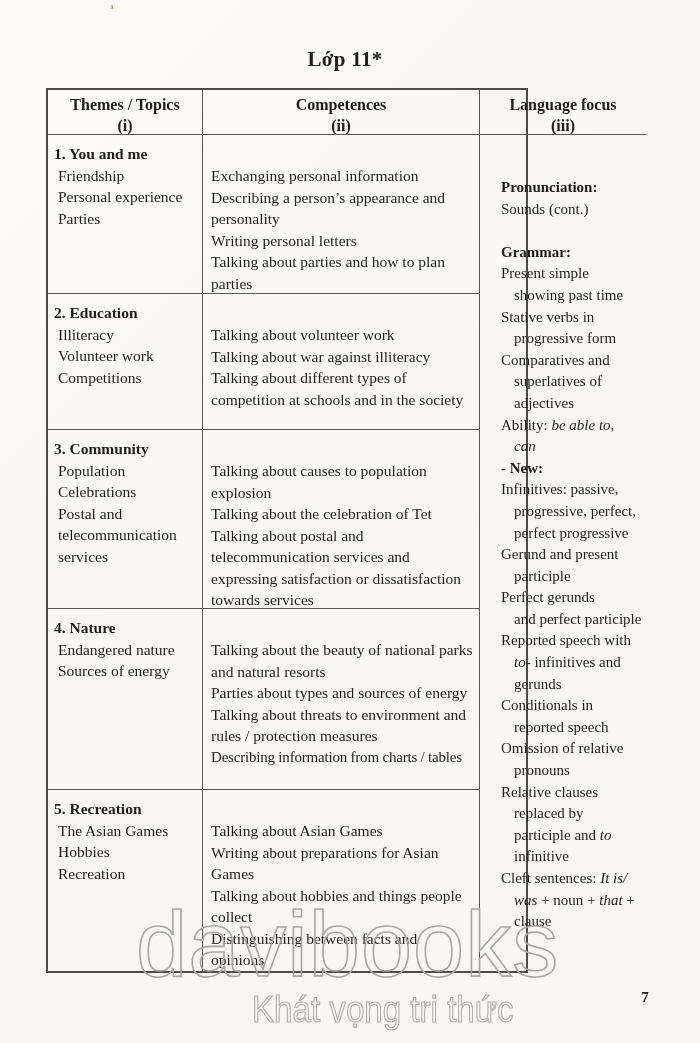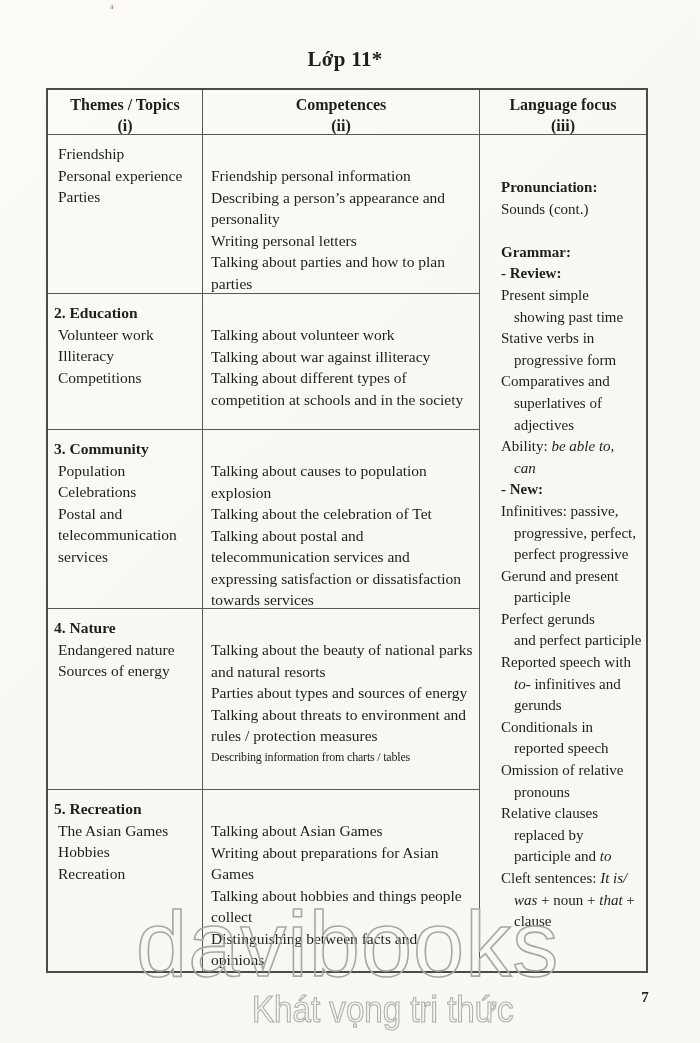--- a/index.html
+++ b/index.html
@@ -17,21 +17,21 @@
     position:absolute; left:110px; top:2px;
     font-size:11px; color:#a5673f; transform:rotate(-8deg); opacity:.85;
   }
 
   .title{
     position:absolute; left:0; top:47px; width:690px;
     text-align:center; font-weight:bold; font-size:21px; letter-spacing:.3px;
   }
 
   .grid{
-    position:absolute; left:46px; top:88px; width:602px;
+    position:absolute; left:46px; top:88px; width:482px;
     display:grid;
     grid-template-columns:155px 277px 166px;
     grid-template-rows:45px 159px 136px 179px 181px 181px;
     border:2px solid #4e4b46;
     background:transparent;
   }
   .cell{
     border-right:1.5px solid #5b5853;
     border-bottom:1.5px solid #5b5853;
     overflow:hidden;
@@ -41,21 +41,21 @@
 
   .head{ text-align:center; font-weight:bold; font-size:16px; padding-top:4px; }
   .hl{ line-height:21px; }
 
   .tcell{ font-size:15.5px; line-height:21.5px; padding:8px 3px 0 6px; }
   .theme{ font-weight:bold; }
   .topic{ padding-left:4px; }
 
   .ccell{ font-size:15.5px; line-height:21.5px; padding:30px 5px 0 8px; }
   .comp{ }
-  .comp.small{ font-size:12px; letter-spacing:-0.2px; }
+  .comp.small{ font-size:15px; letter-spacing:-0.2px; }
 
   .lcell{ font-size:15px; line-height:21.6px; padding:42px 1px 0 6px; }
   .lf{ white-space:nowrap; }
   .lf.ind{ padding-left:13px; }
   .lf.gap{ height:21.6px; }
   .b{ font-weight:bold; }
   .i{ font-style:italic; }
   .n{ }
 
   .wm-brand{
@@ -96,34 +96,35 @@
       </div>
       <div class="cell head" style="grid-area: 1 / 2;">
         <div class="hl">Competences</div>
         <div class="hl">(ii)</div>
       </div>
       <div class="cell head nr" style="grid-area: 1 / 3;">
         <div class="hl">Language focus</div>
         <div class="hl">(iii)</div>
       </div>
       <div class="cell tcell" style="grid-area: 2 / 1;">
+        <div class="theme">1. You and me</div>
         <div class="topic">Friendship</div>
         <div class="topic">Personal experience</div>
         <div class="topic">Parties</div>
       </div>
       <div class="cell ccell" style="grid-area: 2 / 2;">
-        <div class="comp">Friendship personal information</div>
+        <div class="comp">Exchanging personal information</div>
         <div class="comp">Describing a person’s appearance and personality</div>
         <div class="comp">Writing personal letters</div>
         <div class="comp">Talking about parties and how to plan parties</div>
       </div>
       <div class="cell tcell" style="grid-area: 3 / 1;">
         <div class="theme">2. Education</div>
+        <div class="topic">Illiteracy</div>
         <div class="topic">Volunteer work</div>
-        <div class="topic">Illiteracy</div>
         <div class="topic">Competitions</div>
       </div>
       <div class="cell ccell" style="grid-area: 3 / 2;">
         <div class="comp">Talking about volunteer work</div>
         <div class="comp">Talking about war against illiteracy</div>
         <div class="comp">Talking about different types of competition at schools and in the society</div>
       </div>
       <div class="cell tcell" style="grid-area: 4 / 1; padding-left: 6px;">
         <div class="theme">3. Community</div>
         <div class="topic">Population</div>
@@ -156,21 +157,20 @@
         <div class="comp">Talking about Asian Games</div>
         <div class="comp">Writing about preparations for Asian Games</div>
         <div class="comp">Talking about hobbies and things people collect</div>
         <div class="comp">Distinguishing between facts and opinions</div>
       </div>
       <div class="cell lcell nr nb" style="grid-area: 2 / 3 / span 5; margin-left: 15px;">
         <div class="lf"><span class="b">Pronunciation:</span></div>
         <div class="lf"><span class="n">Sounds (cont.)</span></div>
         <div class="lf gap"></div>
         <div class="lf"><span class="b">Grammar:</span></div>
-        <div class="lf"><span class="b">- Review:</span></div>
         <div class="lf"><span class="n">Present simple</span></div>
         <div class="lf ind"><span class="n">showing past time</span></div>
         <div class="lf"><span class="n">Stative verbs in</span></div>
         <div class="lf ind"><span class="n">progressive form</span></div>
         <div class="lf"><span class="n">Comparatives and</span></div>
         <div class="lf ind"><span class="n">superlatives of</span></div>
         <div class="lf ind"><span class="n">adjectives</span></div>
         <div class="lf"><span class="n">Ability: </span><span class="i">be able to,</span></div>
         <div class="lf ind"><span class="i">can</span></div>
         <div class="lf"><span class="b">- New:</span></div>
@@ -184,20 +184,21 @@
         <div class="lf"><span class="n">Reported speech with</span></div>
         <div class="lf ind"><span class="i">to</span><span class="n">- infinitives and</span></div>
         <div class="lf ind"><span class="n">gerunds</span></div>
         <div class="lf"><span class="n">Conditionals in</span></div>
         <div class="lf ind"><span class="n">reported speech</span></div>
         <div class="lf"><span class="n">Omission of relative</span></div>
         <div class="lf ind"><span class="n">pronouns</span></div>
         <div class="lf"><span class="n">Relative clauses</span></div>
         <div class="lf ind"><span class="n">replaced by</span></div>
         <div class="lf ind"><span class="n">participle and </span><span class="i">to</span></div>
+        <div class="lf ind"><span class="n">infinitive</span></div>
         <div class="lf"><span class="n">Cleft sentences: </span><span class="i">It is/</span></div>
         <div class="lf ind"><span class="i">was</span><span class="n"> + noun + </span><span class="i">that</span><span class="n"> +</span></div>
         <div class="lf ind"><span class="n">clause</span></div>
       </div>
     </div>
   <div class="wm-brand">davibooks</div>
   <div class="wm-slogan">Khát vọng tri thức</div>
   <div class="pagenum">7</div>
 </div>
 

